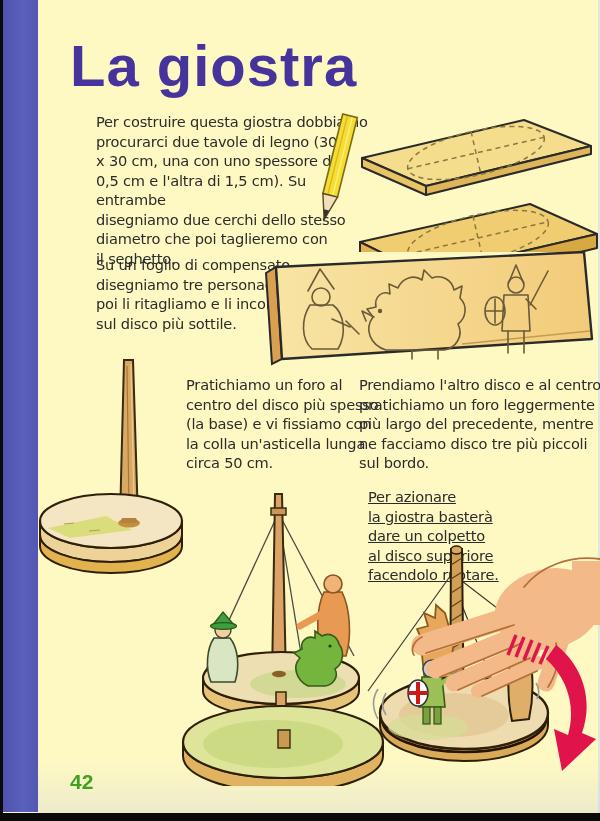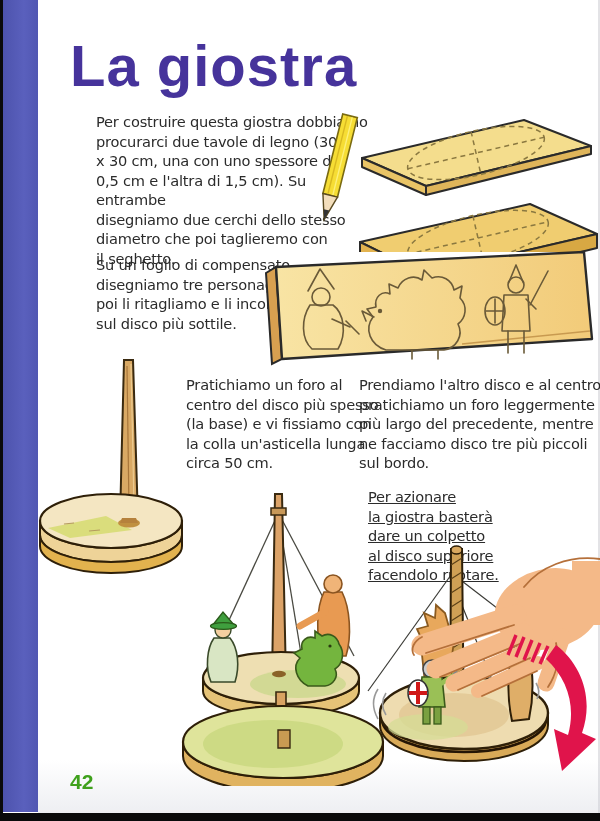--- a/index.html
+++ b/index.html
@@ -1,16 +1,16 @@
 <!DOCTYPE html>
 <html><head>
 <meta charset="utf-8">
 <style>
   html,body{margin:0;padding:0;background:#111;}
-  #page{position:relative;width:600px;height:821px;background:#ffffff;overflow:hidden;
+  #page{position:relative;width:600px;height:821px;background:#fef9c3;overflow:hidden;
         font-family:"DejaVu Sans",sans-serif;}
   #left-black-edge{position:absolute;left:0;top:0;width:3px;height:821px;background:#0a0a0a;}
   #accent-stripe{position:absolute;left:3px;top:0;width:35px;height:812px;
                  background:linear-gradient(90deg,#4d53ad,#5a60bd 60%,#5157b2);}
   #bottom-black-edge{position:absolute;left:0;top:813px;width:600px;height:8px;background:#0a0a0a;}
   #right-edge{position:absolute;right:0;top:0;width:2px;height:813px;background:#e3e3e6;}
   #page-shade{position:absolute;left:38px;top:760px;width:562px;height:53px;
               background:linear-gradient(180deg,rgba(255,255,255,0),rgba(205,208,218,.35));}
   .title{position:absolute;left:70px;top:32px;width:480px;
          font-family:"Liberation Sans","DejaVu Sans",sans-serif;

